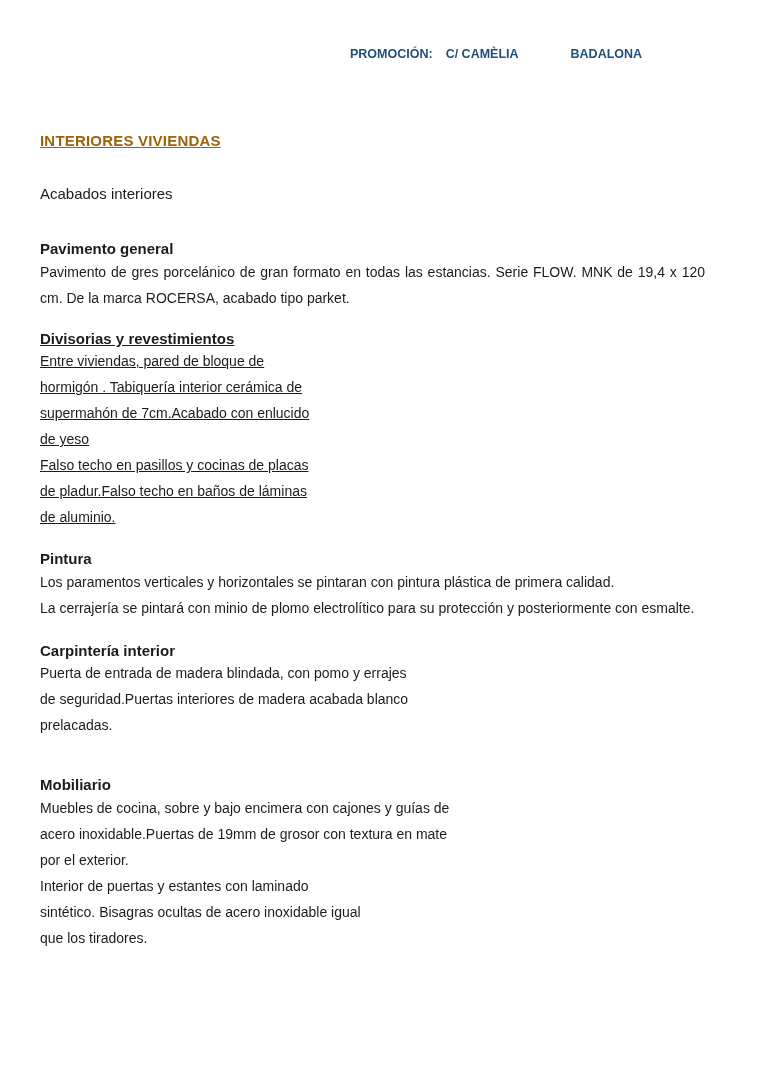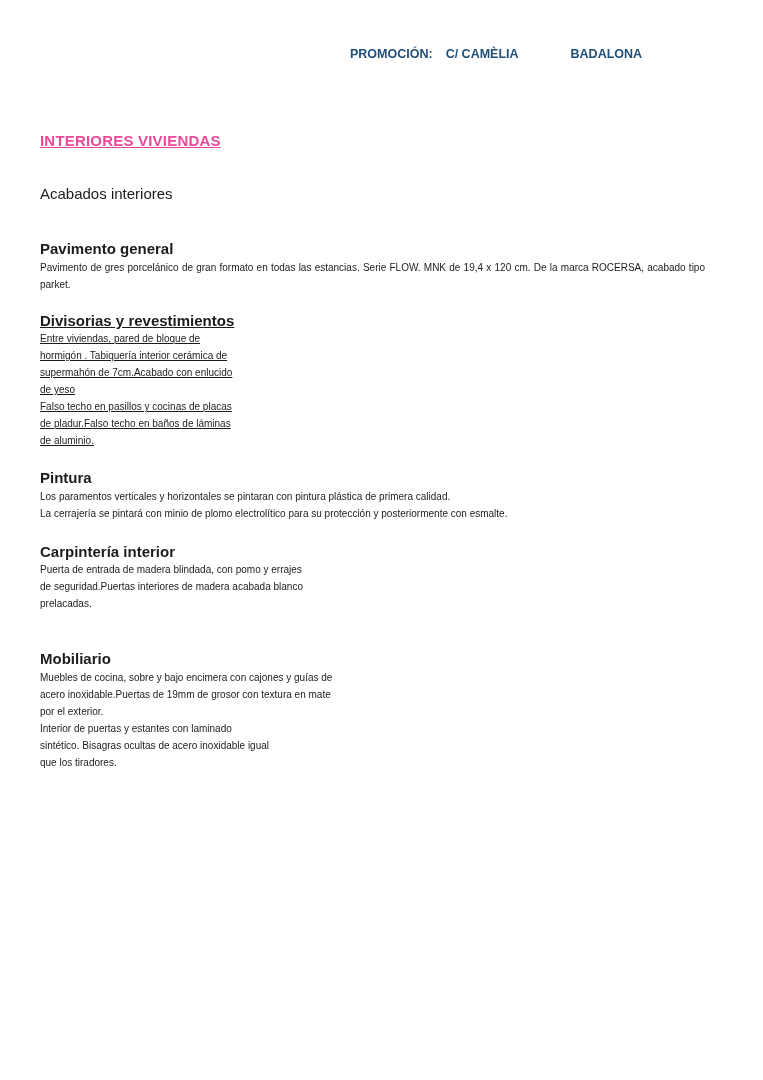--- a/index.html
+++ b/index.html
@@ -30,40 +30,40 @@
     color: #1F4E79;
     white-space: nowrap;
   }
   .doc-header .promo-value { margin-left: 13px; }
   .doc-header .promo-city  { margin-left: 52px; }
 
   .doc-title {
     margin-top: 71px;
     font-size: 15px;
     font-weight: bold;
-    color: #ec4899;
+    color: #a16207;
     text-decoration: underline;
     letter-spacing: 0.2px;
   }
 
   .section-subtitle {
     font-size: 15px;
     font-weight: normal;
   }
   .subtitle-acabados { margin-top: 36px; }
   .subtitle-cocina   { margin-top: 48px; }
 
   .block-heading {
     font-size: 15px;
     font-weight: bold;
     line-height: 18.6px;
   }
   .block-body {
-    font-size: 10px;
-    line-height: 17px;
+    font-size: 14px;
+    line-height: 26px;
     white-space: pre-line;
   }
   .block-body.justify {
     text-align: justify;
     text-align-last: left;
   }
 
   .block-pavimento   { margin-top: 38px; }
   .block-divisorias  { margin-top: 19px; text-decoration: underline; }
   .block-carpinteria { margin-top: 21px; }

